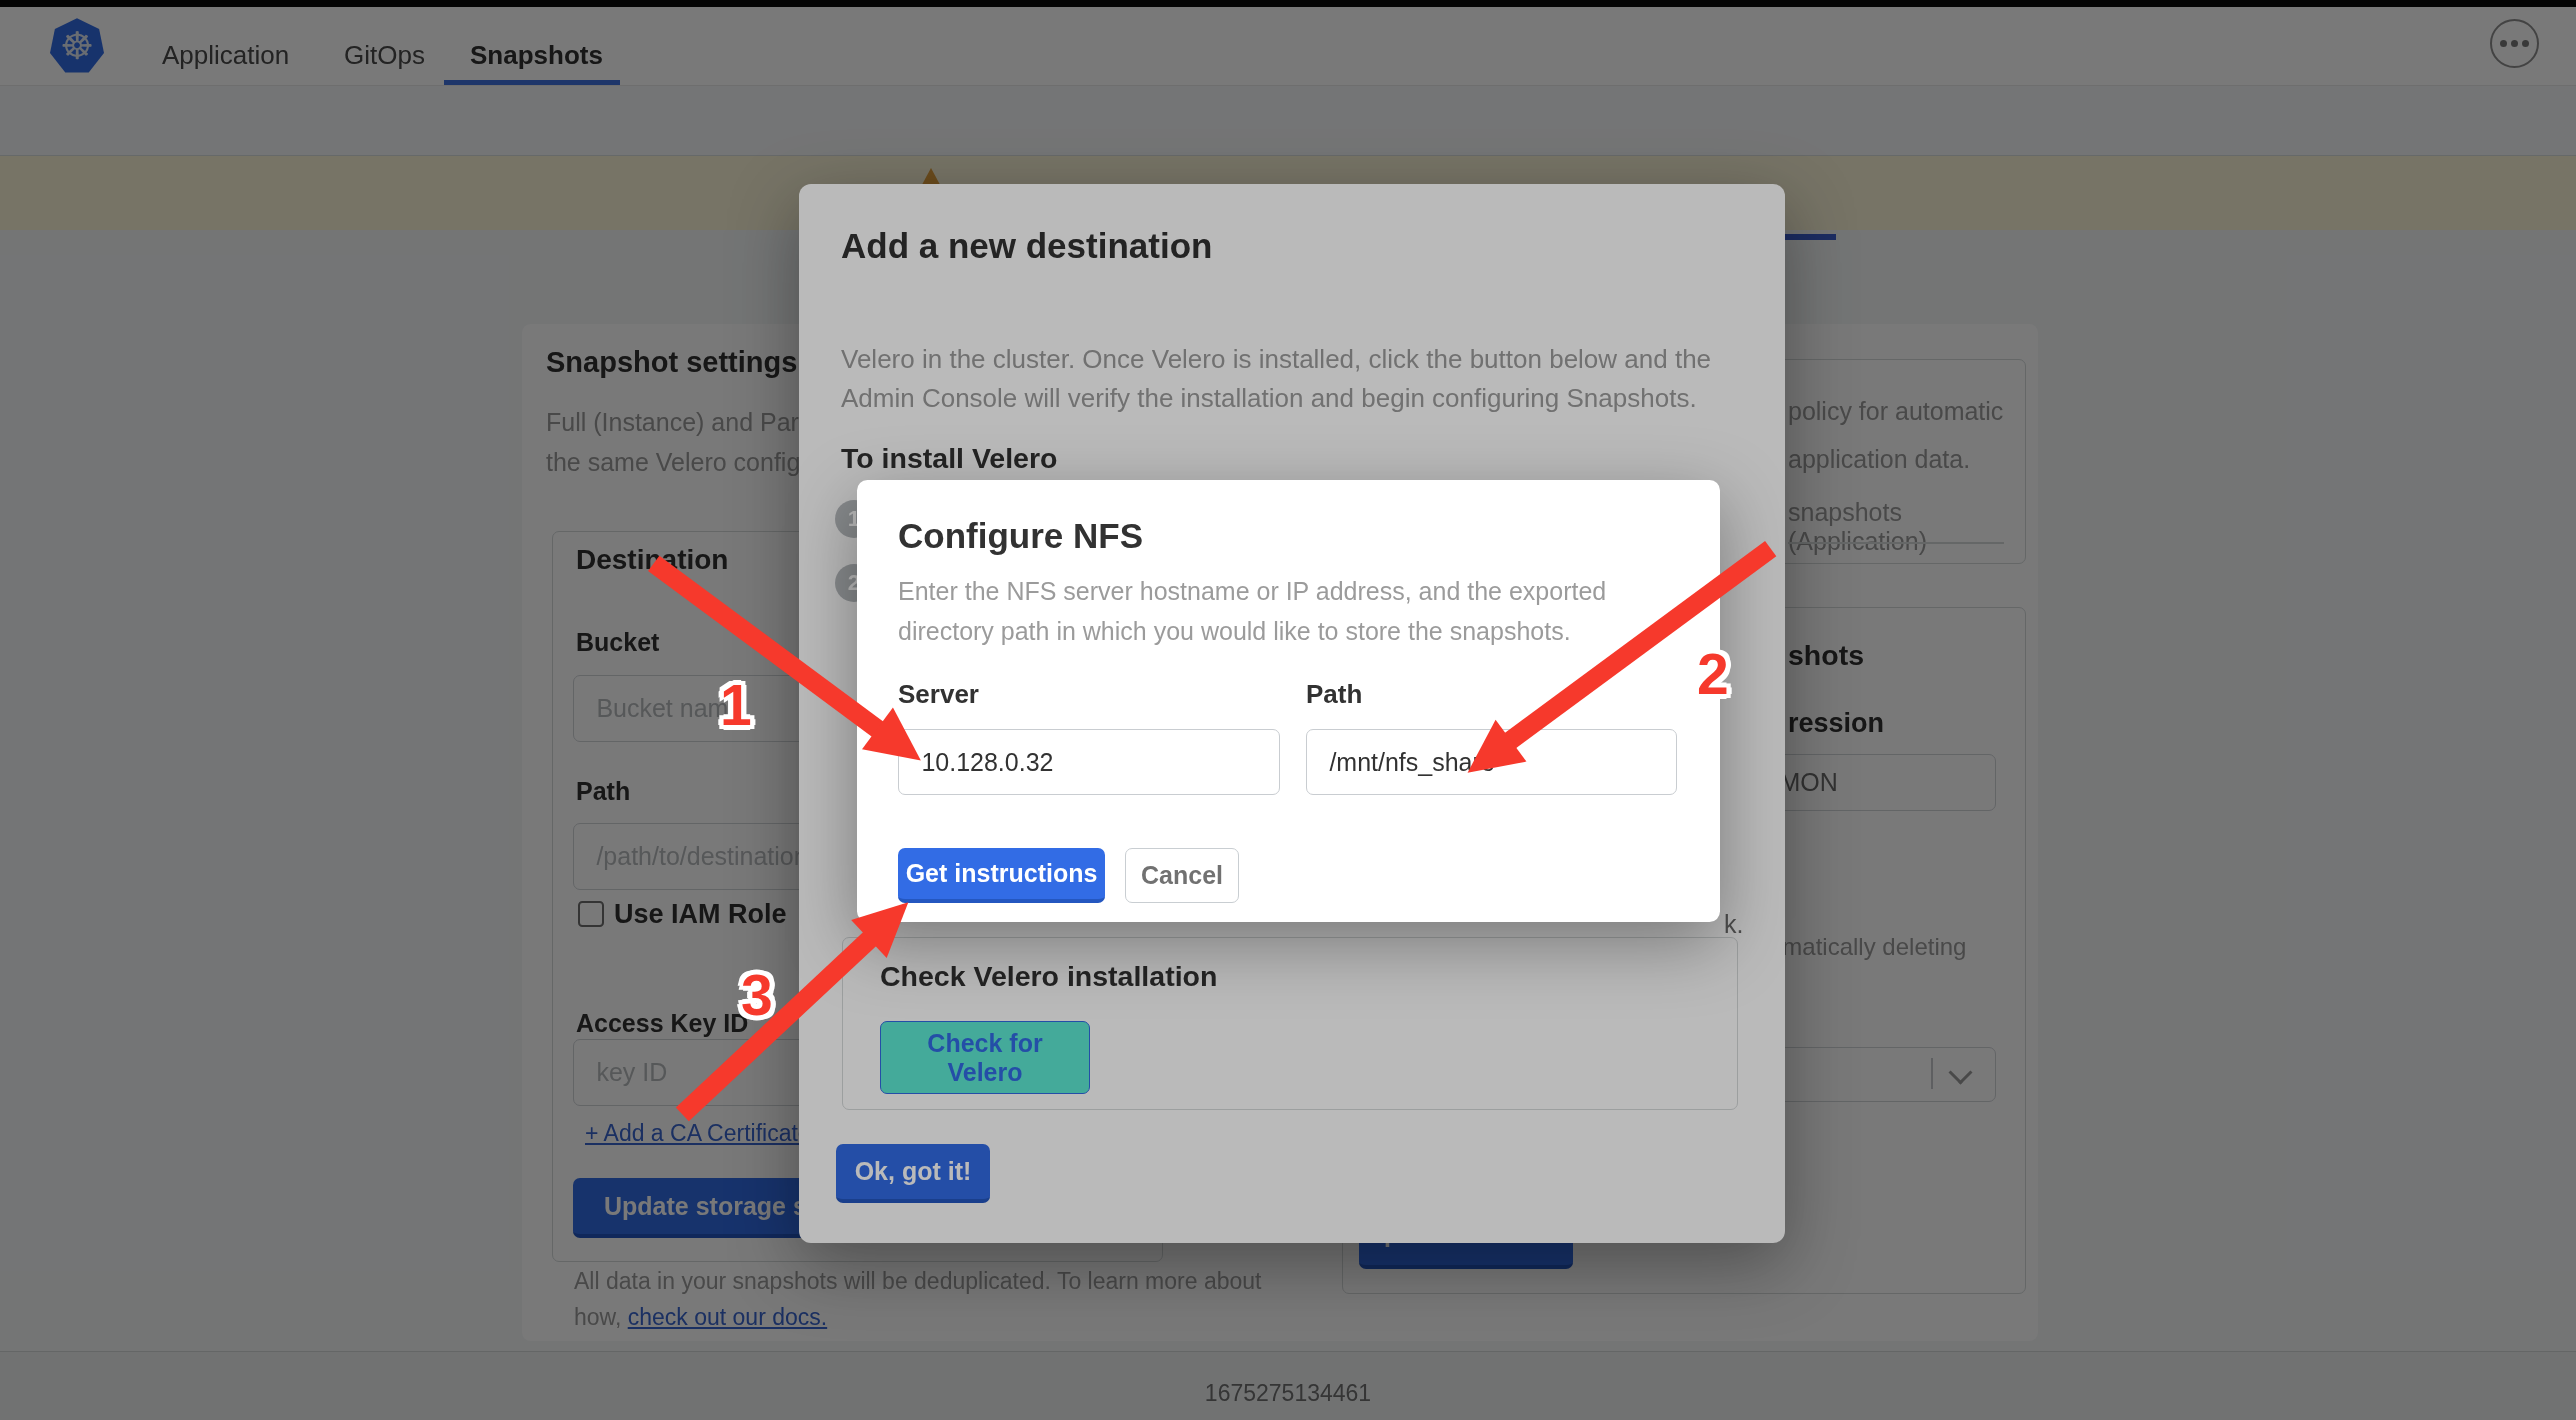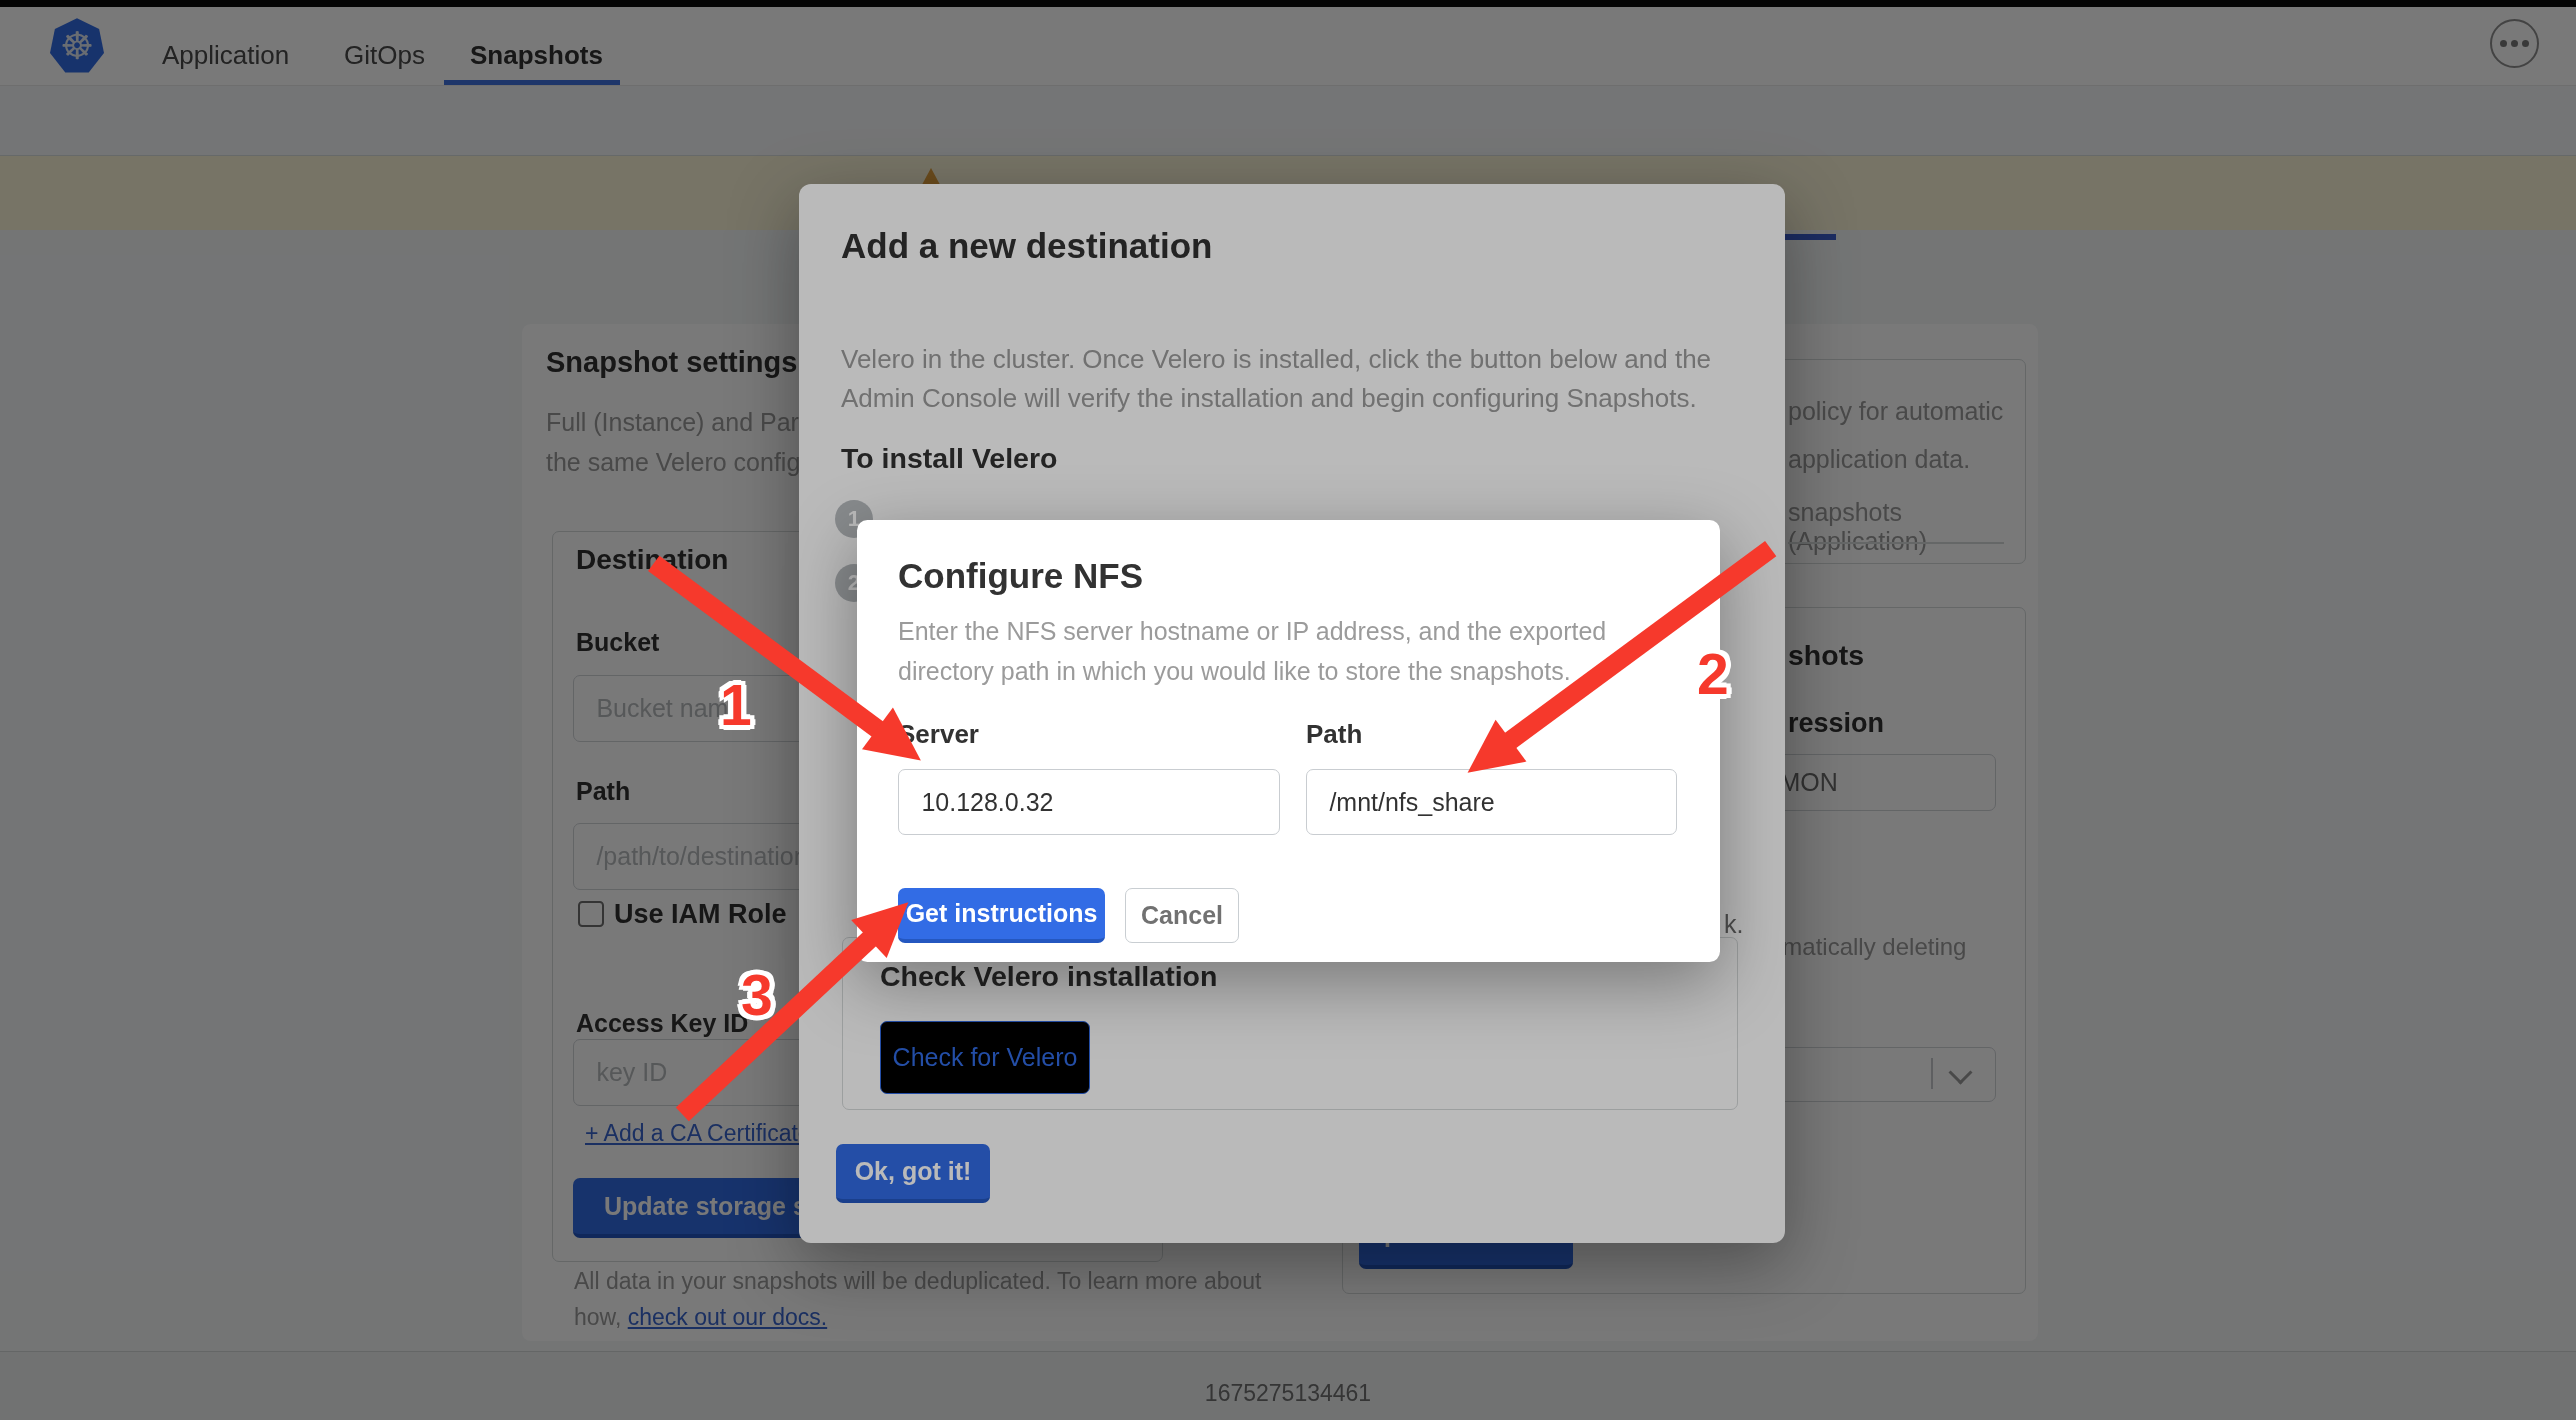--- a/index.html
+++ b/index.html
@@ -10,22 +10,22 @@
   .dark{color:#323232;}
   .grey{color:#9b9b9b;}
   .card{background:#fff;border-radius:8.6px;}
   .ibox{border:1.7px solid #d6dadb;border-radius:7px;background:#fff;}
   .inp{box-sizing:border-box;border:1.7px solid #d2d6d9;border-radius:7px;background:#fff;
        font-family:inherit;font-size:25px;color:#323232;padding:0 22.4px;outline:none;}
   .inp::placeholder{color:#b7babd;}
   .btn-blue{background:#326ce5;border:none;border-bottom:4.3px solid #2457c0;border-radius:7px;
             color:#fff;font-weight:bold;font-size:25px;font-family:inherit;
             display:flex;align-items:center;justify-content:center;cursor:pointer;}
-  .btn-outline{background:#000000;border:1.7px solid #326ce5;border-radius:7px;color:#326ce5;
-            font-weight:normal;font-size:25px;font-family:inherit;
+  .btn-outline{background:#5eead4;border:1.7px solid #326ce5;border-radius:7px;color:#326ce5;
+            font-weight:bold;font-size:25px;font-family:inherit;
             display:flex;align-items:center;justify-content:center;cursor:pointer;}
   .btn-plain{background:#fff;border:1.7px solid #c9ced2;border-radius:7px;color:#717171;
             font-weight:bold;font-size:25px;font-family:inherit;
             display:flex;align-items:center;justify-content:center;cursor:pointer;}
   .link{color:#3a66cf;text-decoration:underline;cursor:pointer;}
   .overlay{position:absolute;left:0;top:0;width:2576px;height:1421px;}
   .modal{background:#fff;box-shadow:0 21px 69px rgba(0,0,0,.35);}
   .step-circle{width:38px;height:38px;border-radius:50%;background:#b9bdc1;color:#fff;
                font-weight:bold;font-size:22.4px;display:flex;align-items:center;justify-content:center;}
   .arrow{position:absolute;transform-origin:0 50%;height:0;}
@@ -155,21 +155,21 @@
       <span>Check for Velero</span>
     </button>
 
     <button class="abs btn-blue" style="left:37px;top:960px;width:154px;height:59px;">
       <span>Ok, got it!</span>
     </button>
   </div>
 
   <div class="overlay" style="background:rgba(0,0,0,0.27);z-index:30;"></div>
 
-  <div class="abs modal" style="left:857px;top:480px;width:863px;height:442px;border-radius:10.4px;z-index:40;margin-top:40px;">
+  <div class="abs modal" style="left:857px;top:480px;width:863px;height:442px;border-radius:10.4px;z-index:40;">
     <div class="abs bold dark" style="left:41px;top:36px;font-size:35px;">Configure NFS</div>
     <div class="abs grey" style="left:41px;top:97px;font-size:25px;">Enter the NFS server hostname or IP address, and the exported</div>
     <div class="abs grey" style="left:41px;top:137px;font-size:25px;">directory path in which you would like to store the snapshots.</div>
 
     <div class="abs bold dark" style="left:41px;top:199px;font-size:26px;">Server</div>
     <div class="abs bold dark" style="left:449px;top:199px;font-size:26px;">Path</div>
 
     <input class="abs inp" style="left: 41px; top: 249px; width: 382px; height: 66px; border-color: rgb(201, 205, 209);" value="10.128.0.32">
     <input class="abs inp" style="left: 449px; top: 249px; width: 371px; height: 66px; border-color: rgb(201, 205, 209);" value="/mnt/nfs_share">
 

